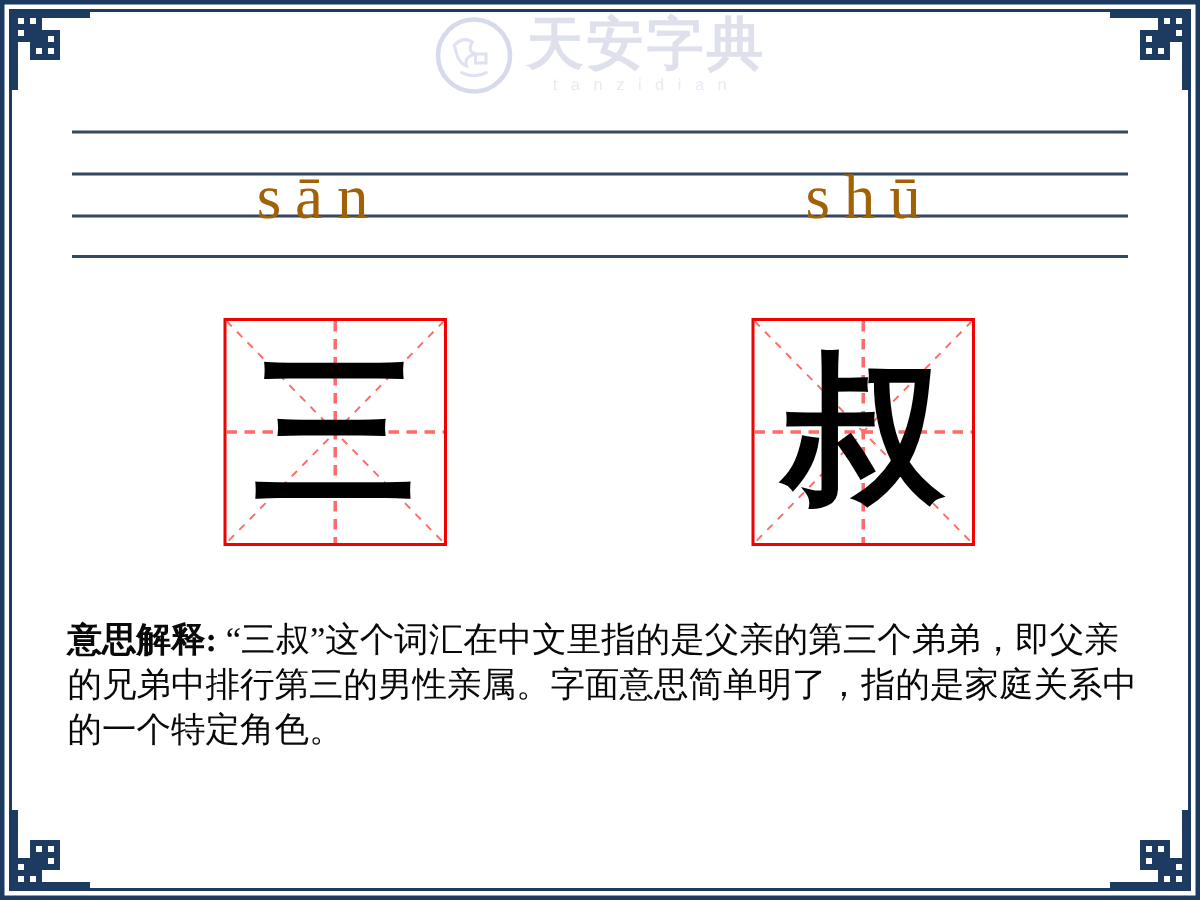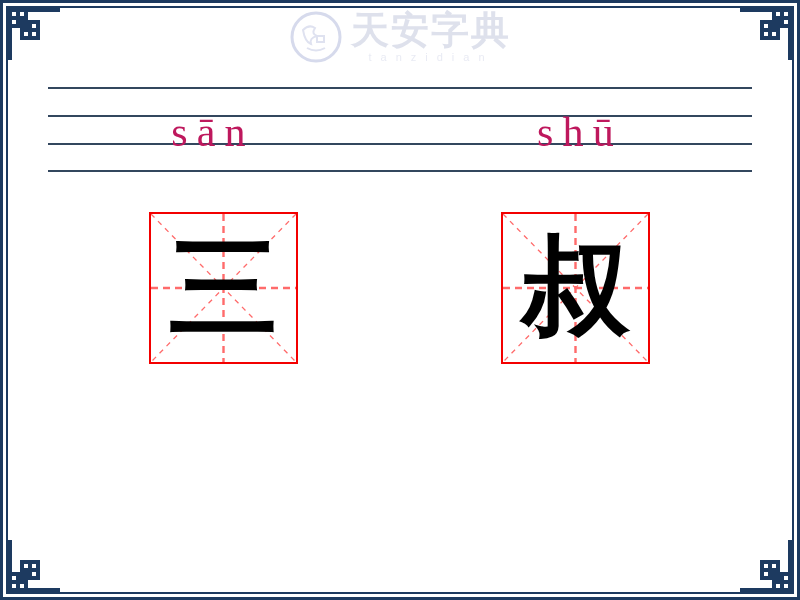--- a/index.html
+++ b/index.html
@@ -18,21 +18,21 @@
   
   .logo{position:absolute;top:10px;left:0;width:100%;display:flex;align-items:center;justify-content:center;gap:8px;}
   .logo-seal{width:54px;height:54px;}
   .logo-textcol{display:flex;flex-direction:column;align-items:center;}
   .logo-title{font-size:38px;font-weight:bold;color:#dee1ec;letter-spacing:2px;line-height:38px;}
   .logo-sub{font-size:11px;color:#e9ebf4;letter-spacing:9px;margin-top:2px;font-family:"Liberation Sans","DejaVu Sans",sans-serif;}
   
   .staff-line{position:absolute;left:48px;width:704px;height:2px;background:#33475e;}
   .syllable{
     position:absolute;top:111px;transform:translateX(-50%);
-    font-size:42px;color:#be185d;letter-spacing:0.22em;line-height:42px;white-space:nowrap;
+    font-size:42px;color:#a16207;letter-spacing:0.22em;line-height:42px;white-space:nowrap;
   }
   
   .cellbox{position:absolute;top:212px;width:145px;height:148px;border:2px solid #f30000;background:#fff;}
   .cellbox svg{position:absolute;inset:0;}
   .hanzi{
     position:absolute;inset:0;display:flex;align-items:center;justify-content:center;
     font-size:110px;font-weight:bold;color:#000;line-height:1;
     font-family:"Liberation Serif","DejaVu Serif",serif;
   }
   
@@ -162,14 +162,18 @@
       <g stroke="#ff6b6b" fill="none">
         <line x1="0" y1="0" x2="145" y2="148" stroke-width="1.3" stroke-dasharray="5 5"></line>
         <line x1="145" y1="0" x2="0" y2="148" stroke-width="1.3" stroke-dasharray="5 5"></line>
         <line x1="72.5" y1="0" x2="72.5" y2="148" stroke-width="2.4" stroke-dasharray="7 5"></line>
         <line x1="0" y1="74" x2="145" y2="74" stroke-width="2.4" stroke-dasharray="7 5"></line>
       </g>
     </svg>
     <div class="hanzi">叔</div>
   </div>
 
+  <div class="explain">
+    <b>意思解释:</b>
+    <span>“三叔”这个词汇在中文里指的是父亲的第三个弟弟，即父亲的兄弟中排行第三的男性亲属。字面意思简单明了，指的是家庭关系中的一个特定角色。</span>
+  </div>
 
 </div>
 
 </body></html>

